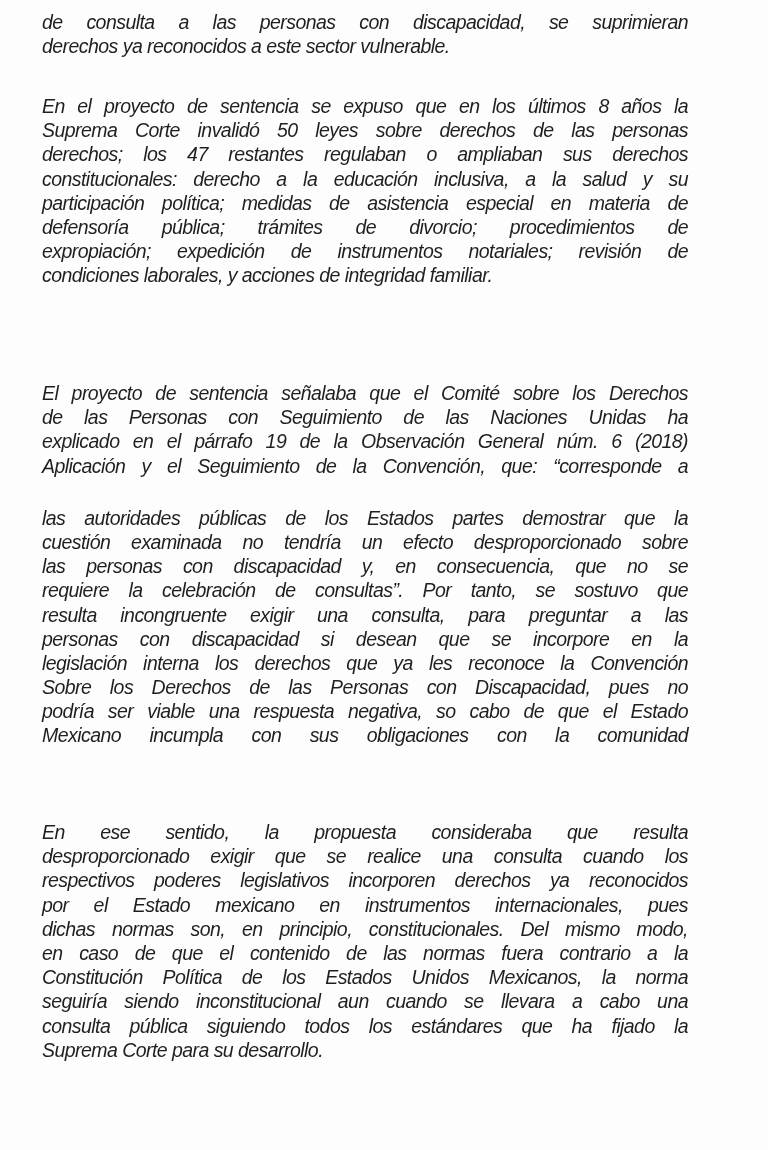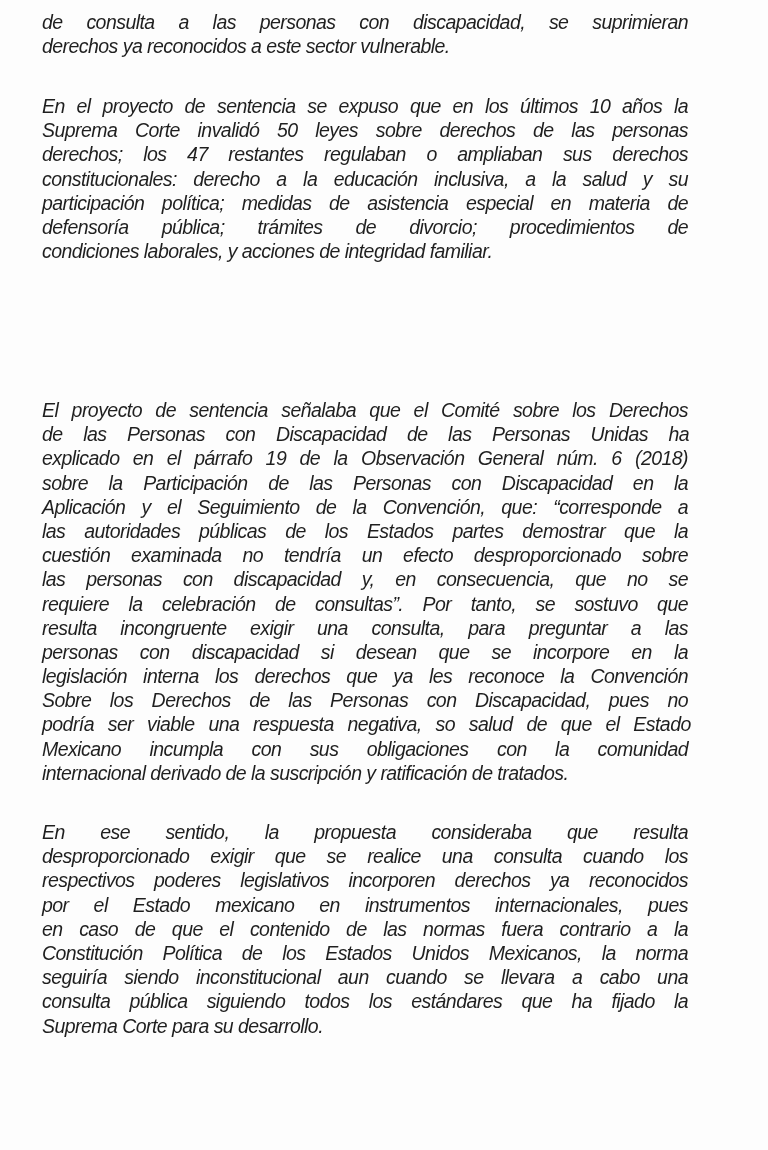--- a/index.html
+++ b/index.html
@@ -19,62 +19,62 @@
     color: #1f1f1f;
     white-space: nowrap;
     text-align: justify;
     text-align-last: justify;
     letter-spacing: -0.55px;
     transform-origin: left center;
   }
   .line.last { text-align-last: left; }
   #p0 { top: 10px; }
   #p1 { top: 94px; }
-  #p2 { top: 398px; }
+  #p2 { top: 381px; }
   #p3 { top: 820px; }
 </style>
 </head>
 <body>
 
 <div class="page">
   <div class="para" id="p0">
       <span class="line" style="white-space: nowrap; display: block; width: 646px; word-spacing: 18.96px;">de consulta a las personas con discapacidad, se suprimieran</span>
       <span class="line last" style="white-space: nowrap; display: block; width: 646px;">derechos ya reconocidos a este sector vulnerable.</span>
     </div>
   <div class="para" id="p1">
-      <span class="line" style="white-space: nowrap; display: block; width: 646px; word-spacing: 6.91px;">En el proyecto de sentencia se expuso que en los últimos 10 años la</span>
+      <span class="line" style="white-space: nowrap; display: block; width: 646px; word-spacing: 6.91px;">En el proyecto de sentencia se expuso que en los últimos 8 años la</span>
       <span class="line" style="white-space: nowrap; display: block; width: 646px; word-spacing: 12.82px;">Suprema Corte invalidó 50 leyes sobre derechos de las personas</span>
       <span class="line" style="white-space: nowrap; display: block; width: 646px; word-spacing: 15.7px;">derechos; los 47 restantes regulaban o ampliaban sus derechos</span>
       <span class="line" style="white-space: nowrap; display: block; width: 646px; word-spacing: 11.59px;">constitucionales: derecho a la educación inclusiva, a la salud y su</span>
       <span class="line" style="white-space: nowrap; display: block; width: 646px; word-spacing: 12.66px;">participación política; medidas de asistencia especial en materia de</span>
       <span class="line" style="white-space: nowrap; display: block; width: 646px; word-spacing: 28.17px;">defensoría pública; trámites de divorcio; procedimientos de</span>
+      <span class="line" style="white-space: nowrap; display: block; width: 646px; word-spacing: 21.21px;">expropiación; expedición de instrumentos notariales; revisión de</span>
       <span class="line last" style="white-space: nowrap; display: block; width: 646px;">condiciones laborales, y acciones de integridad familiar.</span>
     </div>
   <div class="para" id="p2">
       <span class="line" style="white-space: nowrap; display: block; width: 646px; word-spacing: 8.5px;">El proyecto de sentencia señalaba que el Comité sobre los Derechos</span>
-      <span class="line" style="white-space: nowrap; display: block; width: 646px; word-spacing: 15.7px;">de las Personas con Discapacidad de las Personas Unidas ha</span>
+      <span class="line" style="white-space: nowrap; display: block; width: 646px; word-spacing: 15.7px;">de las Personas con Seguimiento de las Naciones Unidas ha</span>
       <span class="line" style="white-space: nowrap; display: block; width: 646px; word-spacing: 8.52px;">explicado en el párrafo 19 de la Observación General núm. 6 (2018)</span>
-      <span class="line" style="white-space: nowrap; display: block; width: 646px; word-spacing: 15.65px;">sobre la Participación de las Personas con Discapacidad en la</span>
       <span class="line" style="white-space: nowrap; display: block; width: 646px; word-spacing: 11.31px;">Aplicación y el Seguimiento de la Convención, que: “corresponde a</span>
-      <span class="line" style="white-space: nowrap; display: block; width: 646px; word-spacing: 14.08px;">las autoridades públicas de los Estados partes demostrar que la</span>
+      <span class="line" style="white-space: nowrap; display: block; width: 646px; word-spacing: 14.08px; margin-top: 28px;">las autoridades públicas de los Estados partes demostrar que la</span>
       <span class="line" style="white-space: nowrap; display: block; width: 646px; word-spacing: 16.01px;">cuestión examinada no tendría un efecto desproporcionado sobre</span>
       <span class="line" style="white-space: nowrap; display: block; width: 646px; word-spacing: 16.04px;">las personas con discapacidad y, en consecuencia, que no se</span>
       <span class="line" style="white-space: nowrap; display: block; width: 646px; word-spacing: 14.5px;">requiere la celebración de consultas”. Por tanto, se sostuvo que</span>
       <span class="line" style="white-space: nowrap; display: block; width: 646px; word-spacing: 18.75px;">resulta incongruente exigir una consulta, para preguntar a las</span>
       <span class="line" style="white-space: nowrap; display: block; width: 646px; word-spacing: 17.14px;">personas con discapacidad si desean que se incorpore en la</span>
       <span class="line" style="white-space: nowrap; display: block; width: 646px; word-spacing: 11.25px;">legislación interna los derechos que ya les reconoce la Convención</span>
       <span class="line" style="white-space: nowrap; display: block; width: 646px; word-spacing: 13.66px;">Sobre los Derechos de las Personas con Discapacidad, pues no</span>
-      <span class="line" style="white-space: nowrap; display: block; width: 646px; word-spacing: 8.91px;">podría ser viable una respuesta negativa, so salud de que el Estado</span>
+      <span class="line" style="white-space: nowrap; display: block; width: 646px; word-spacing: 8.91px;">podría ser viable una respuesta negativa, so cabo de que el Estado</span>
       <span class="line" style="white-space: nowrap; display: block; width: 646px; word-spacing: 23.52px;">Mexicano incumpla con sus obligaciones con la comunidad</span>
-      <span class="line last" style="white-space: nowrap; display: block; width: 646px;">internacional derivado de la suscripción y ratificación de tratados.</span>
     </div>
   <div class="para" id="p3">
       <span class="line" style="white-space: nowrap; display: block; width: 646px; word-spacing: 30.55px;">En ese sentido, la propuesta consideraba que resulta</span>
       <span class="line" style="white-space: nowrap; display: block; width: 646px; word-spacing: 16.17px;">desproporcionado exigir que se realice una consulta cuando los</span>
       <span class="line" style="white-space: nowrap; display: block; width: 646px; word-spacing: 14.63px;">respectivos poderes legislativos incorporen derechos ya reconocidos</span>
       <span class="line" style="white-space: nowrap; display: block; width: 646px; word-spacing: 20.19px;">por el Estado mexicano en instrumentos internacionales, pues</span>
+      <span class="line" style="white-space: nowrap; display: block; width: 646px; word-spacing: 11.99px;">dichas normas son, en principio, constitucionales. Del mismo modo,</span>
       <span class="line" style="white-space: nowrap; display: block; width: 646px; word-spacing: 11.69px;">en caso de que el contenido de las normas fuera contrario a la</span>
       <span class="line" style="white-space: nowrap; display: block; width: 646px; word-spacing: 14.9px;">Constitución Política de los Estados Unidos Mexicanos, la norma</span>
       <span class="line" style="white-space: nowrap; display: block; width: 646px; word-spacing: 12.51px;">seguiría siendo inconstitucional aun cuando se llevara a cabo una</span>
       <span class="line" style="white-space: nowrap; display: block; width: 646px; word-spacing: 14.38px;">consulta pública siguiendo todos los estándares que ha fijado la</span>
       <span class="line last" style="white-space: nowrap; display: block; width: 646px;">Suprema Corte para su desarrollo.</span>
     </div>
 </div>
 
 </body></html>

